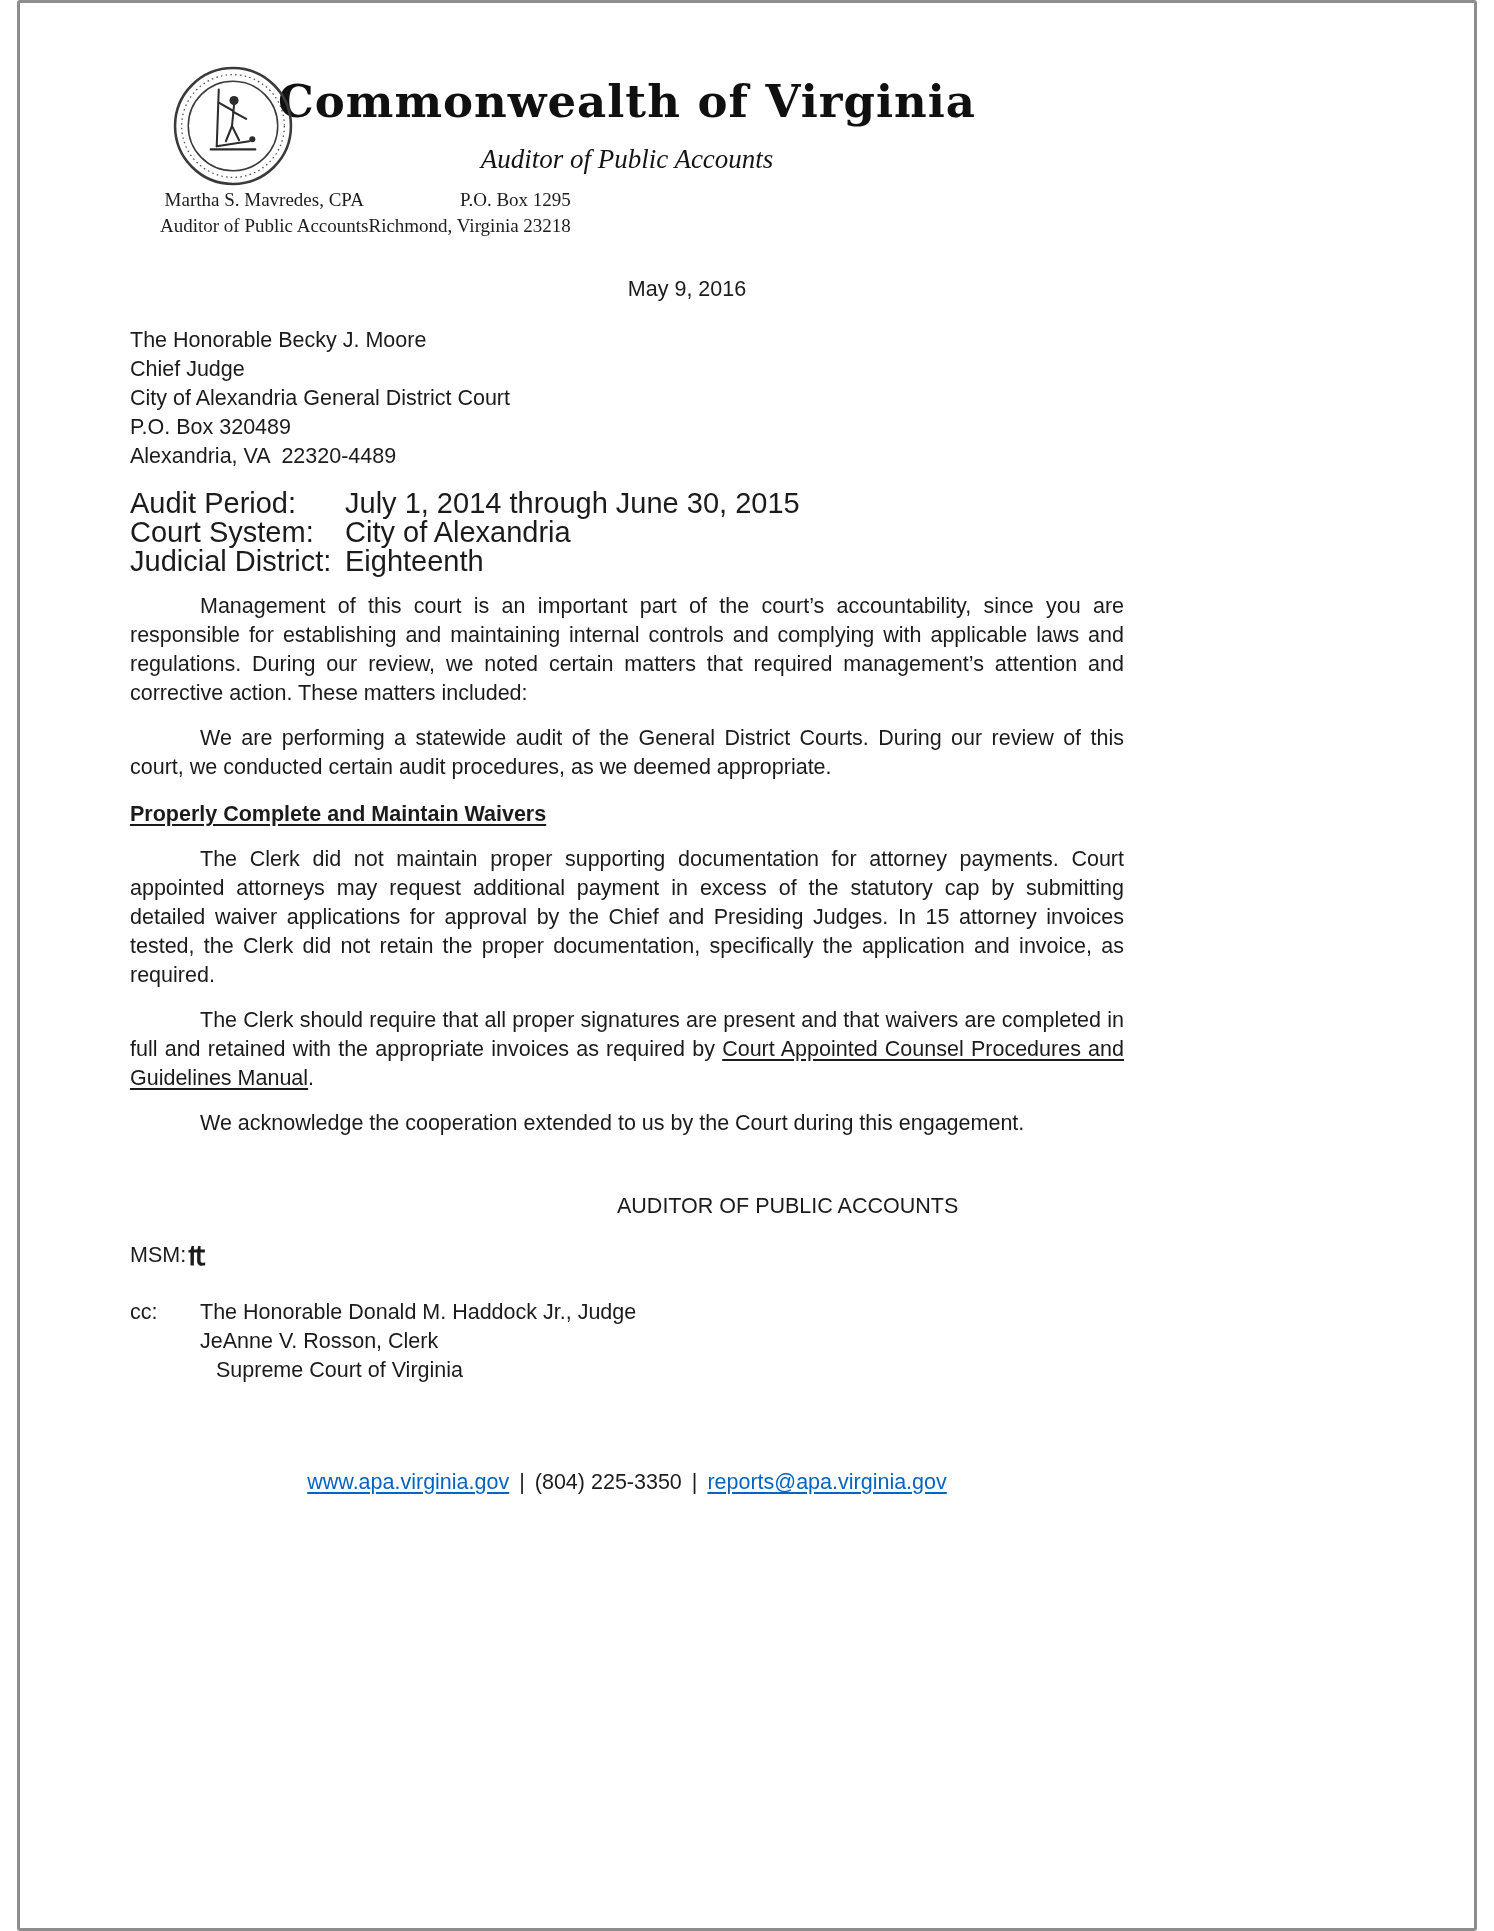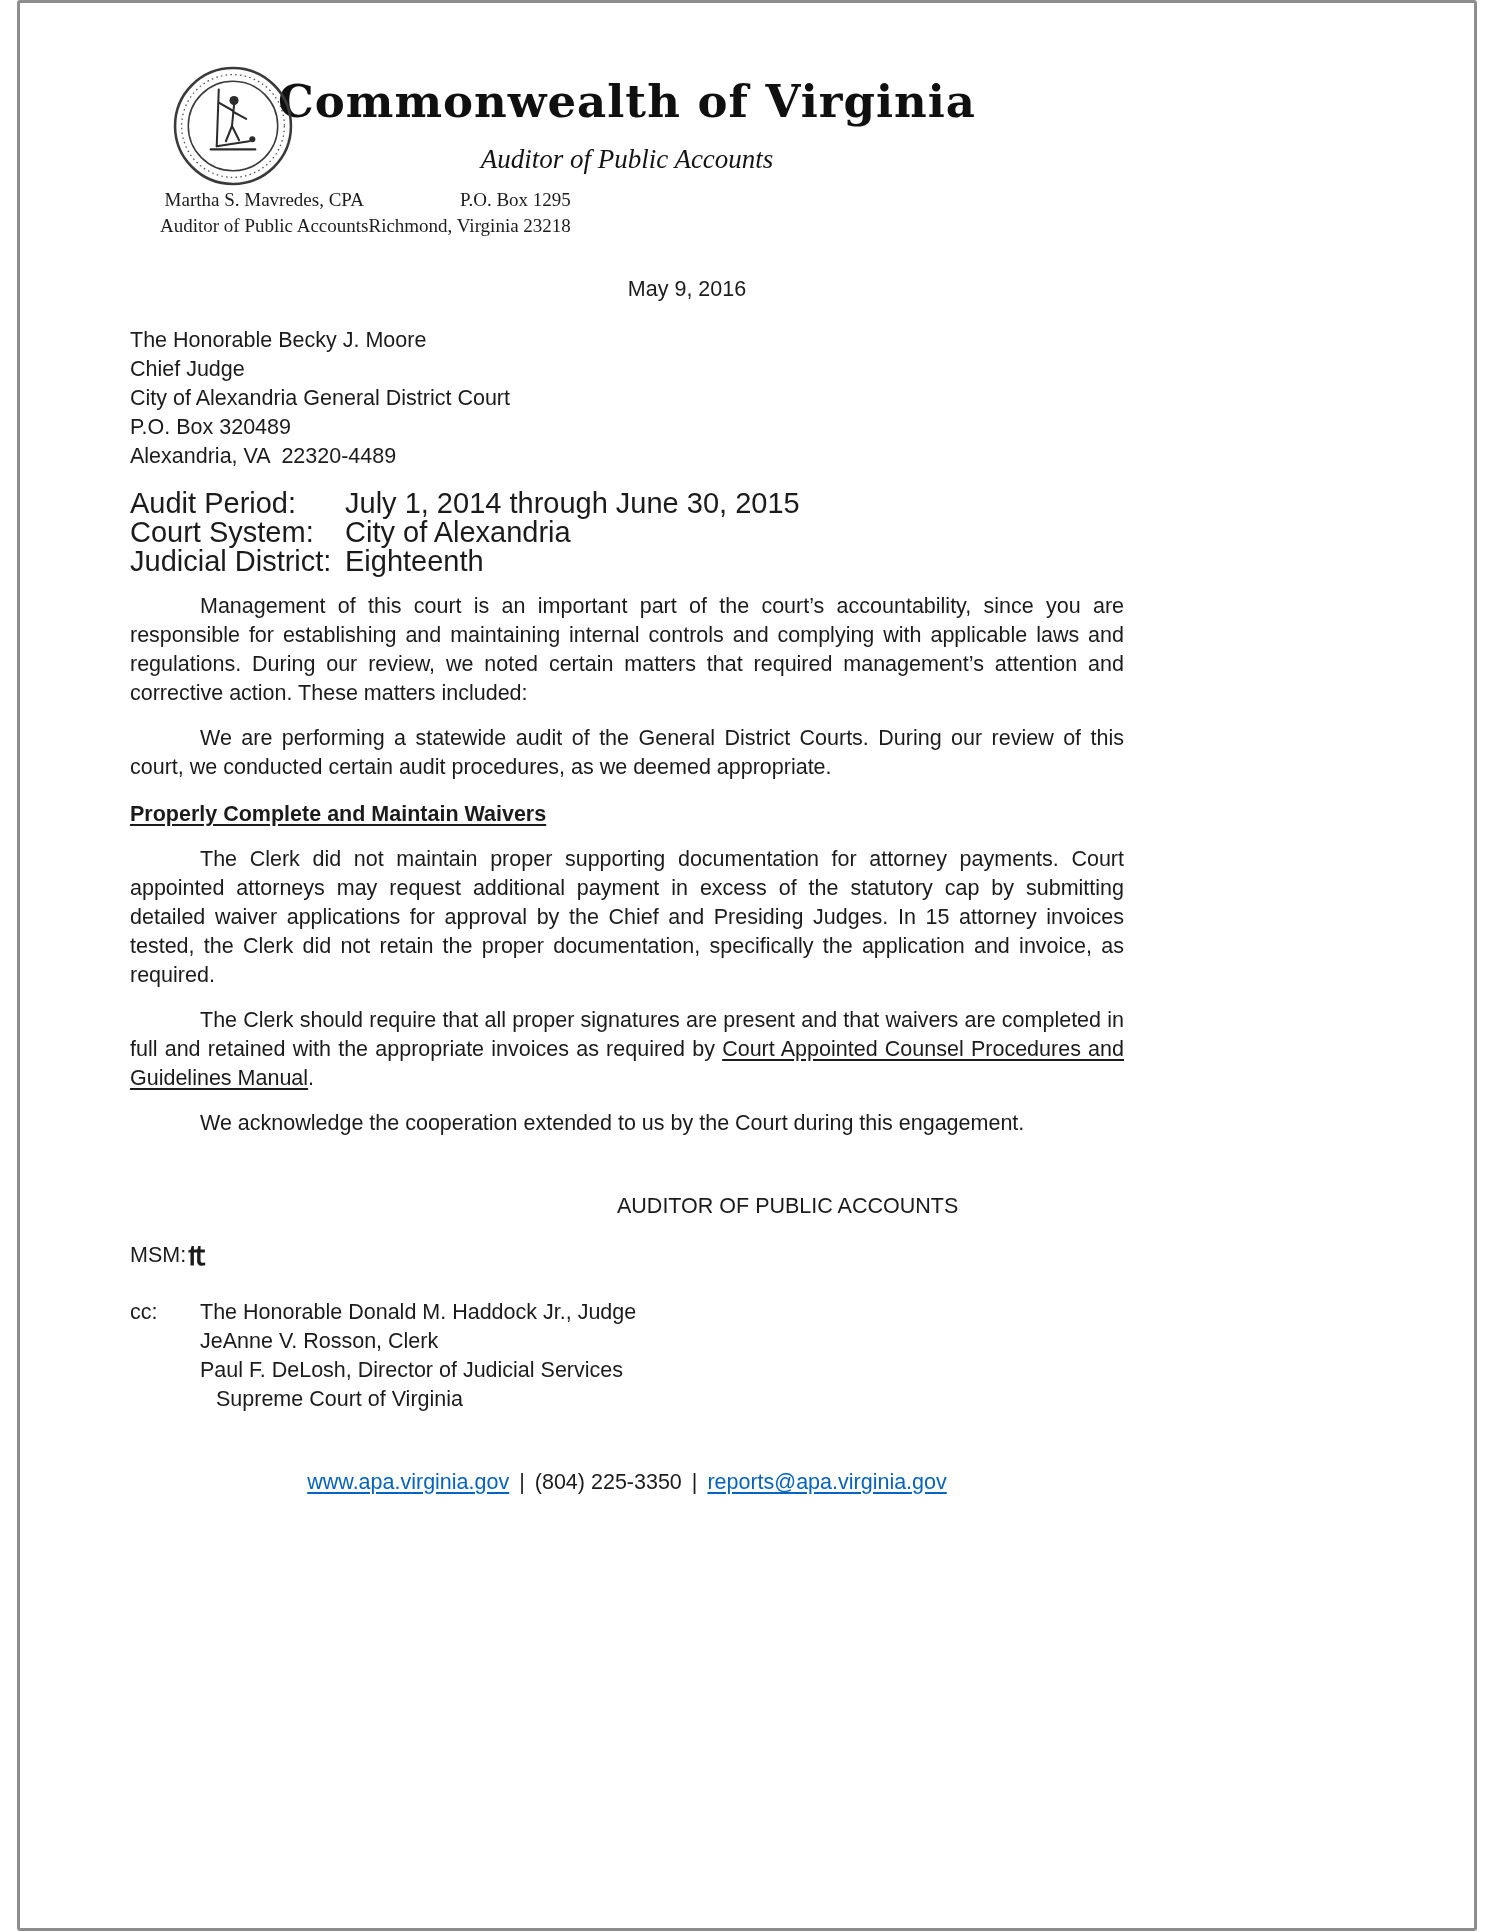--- a/index.html
+++ b/index.html
@@ -144,21 +144,20 @@
     <div class="initials">
       <span>MSM:</span>
       <span class="init-mark">₶</span>
     </div>
 
     <div class="cc">
       <div class="cc-label">cc:</div>
       <div class="cc-names">
         <div>The Honorable Donald M. Haddock Jr., Judge</div>
         <div>JeAnne V. Rosson, Clerk</div>
-        <div>Paul F. DeLosh, Director of Judicial Services</div>
         <div class="cc-indent">Supreme Court of Virginia</div>
       </div>
     </div>
 
   </div>
 
   <div class="footer">
     <span class="link">www.apa.virginia.gov</span><span class="sep">|</span><span>(804) 225-3350</span><span class="sep">|</span><span class="link">reports@apa.virginia.gov</span>
   </div>
 </div>

